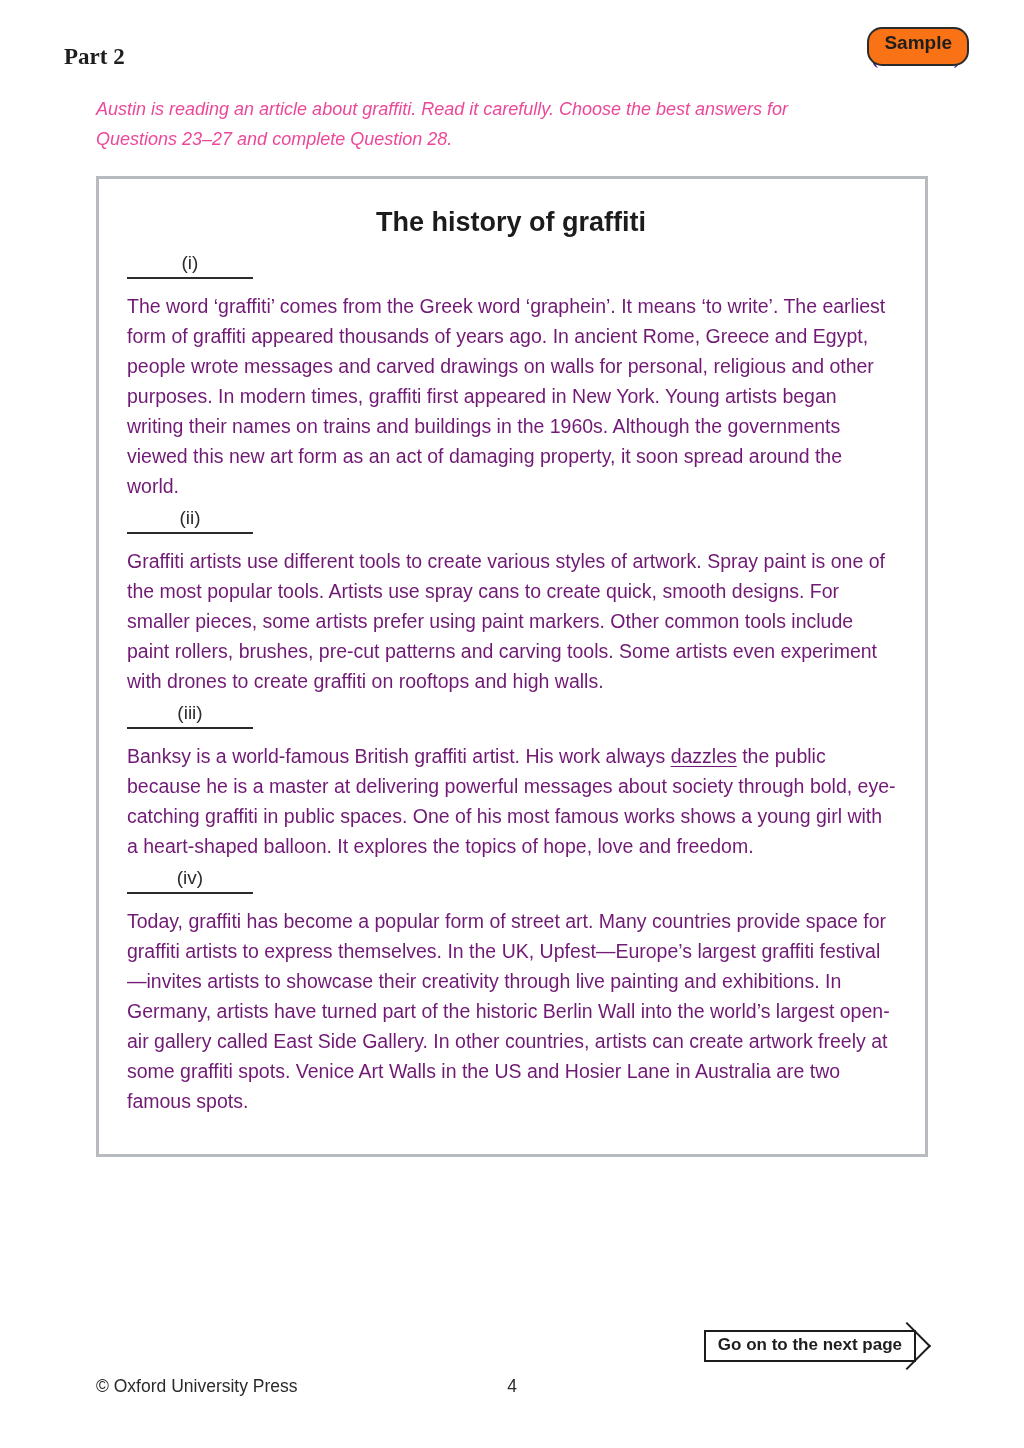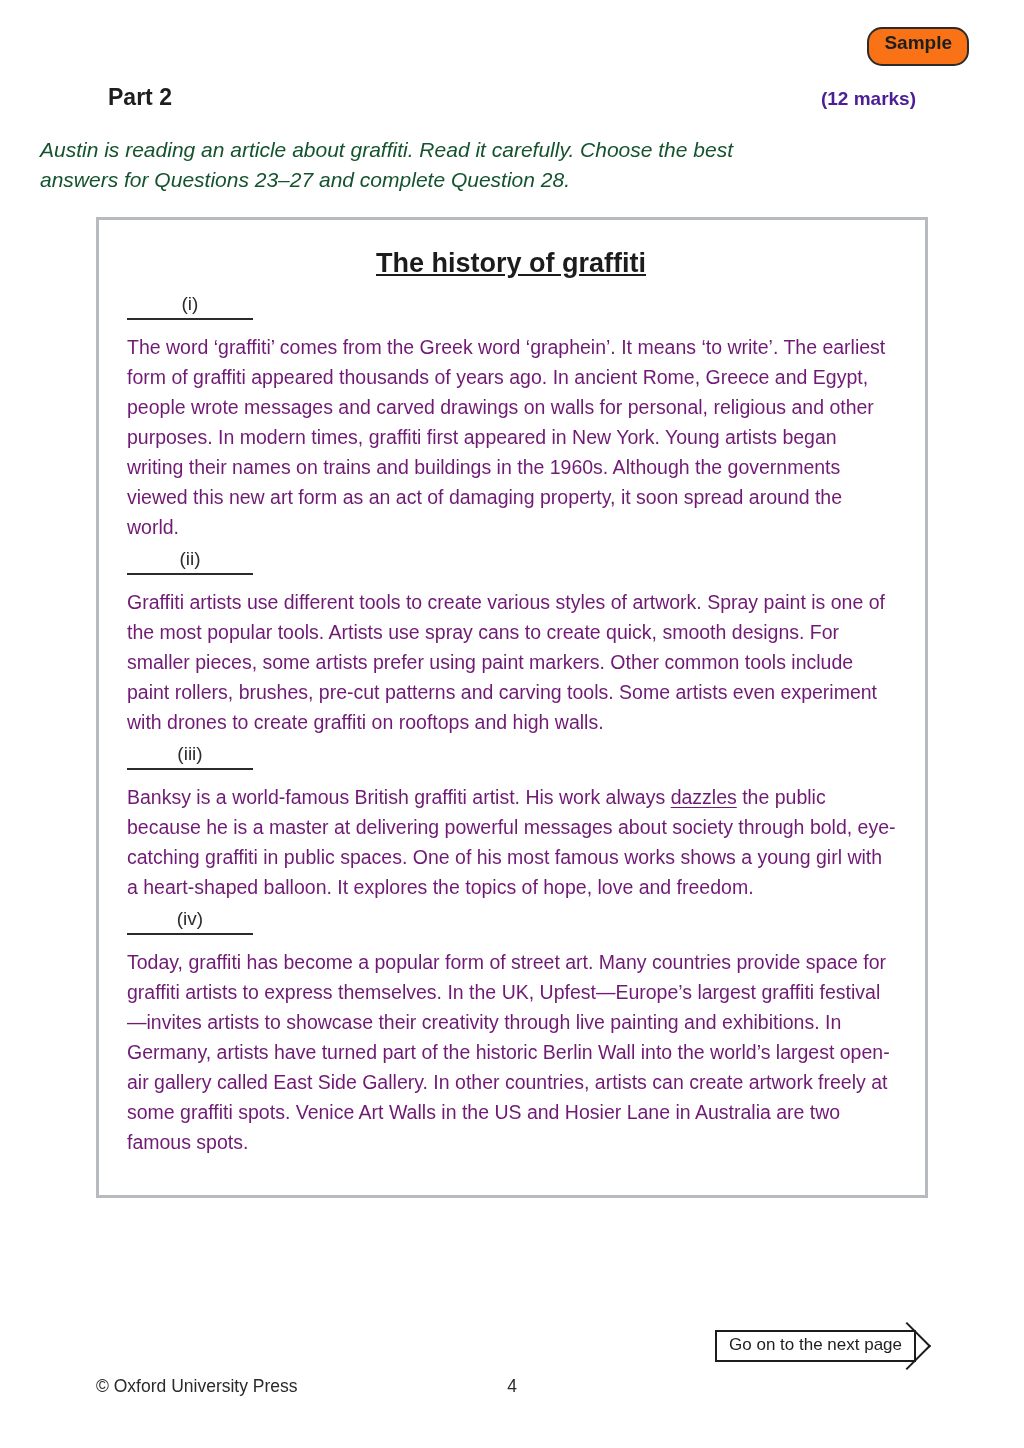--- a/index.html
+++ b/index.html
@@ -8,55 +8,55 @@
     background:#ffffff;color:#2d2d2d;
     font-family:"Liberation Sans","DejaVu Sans",sans-serif;
   }
   .sample-badge{
     position:absolute;top:27px;right:55px;
     border:2.5px solid #2b2b2b;border-radius:15px;
     padding:3px 15px 10px;
     font-size:19px;font-weight:bold;color:#1e1e1e;background:#f97316;
   }
   .header-row{
-    margin:0 108px;padding-top:84px;
-    display:flex;justify-content:space-between;align-items:baseline;
+    margin:0 64px;padding-top:44px;
+    display:flex;justify-content:space-between;align-items:baseline;font-family:Liberation Serif, serif;
   }
   .part-title{font-size:23px;font-weight:bold;color:#1e1e1e;}
   .marks{font-size:19px;font-weight:bold;color:#4c1d95;}
   .instructions{
-    margin:24px 40px 0;max-width:770px;
-    font-style:italic;font-size:21px;line-height:30px;color:#14532d;
+    margin:24px 96px 0;max-width:770px;
+    font-style:italic;font-size:18px;line-height:30px;color:#ec4899;
   }
   .article-box{
     margin:22px 96px 0;
     border:3px solid #b7bbbf;
     padding:24px 30px 38px 28px;
     background:#fff;box-sizing:border-box;width:832px;
   }
   .article-title{
     margin:4px 0 10px;text-align:center;
-    font-size:27px;font-weight:bold;color:#1c1c1c;text-decoration:underline;
+    font-size:27px;font-weight:bold;color:#1c1c1c;
   }
   .section{margin-top:6px;}
   .section.first{margin-top:14px;}
   .blank{
     width:126px;text-align:center;
     border-bottom:2px solid #2b2b2b;
     padding-bottom:3px;margin-bottom:12px;
     font-size:19px;color:#2d2d2d;
   }
   .para{
     margin:0;width:770px;
     font-size:19.5px;line-height:30px;color:#701a75;
   }
   .hl{font-weight:normal;text-decoration:underline;text-underline-offset:3px;text-align:center;}
   .next-page{
     position:absolute;top:1329px;right:100px;
-    display:flex;align-items:center;
+    display:flex;align-items:center;font-weight:bold;
   }
   .np-box{
     border:2px solid #1c1c1c;background:#fff;
     padding:3px 12px 5px;position:relative;z-index:1;
     font-size:17px;color:#1e1e1e;white-space:nowrap;
   }
   .np-arrow{
     width:32px;height:32px;display:inline-block;
     border-top:2.5px solid #1c1c1c;border-right:2.5px solid #1c1c1c;
     transform:rotate(45deg);

